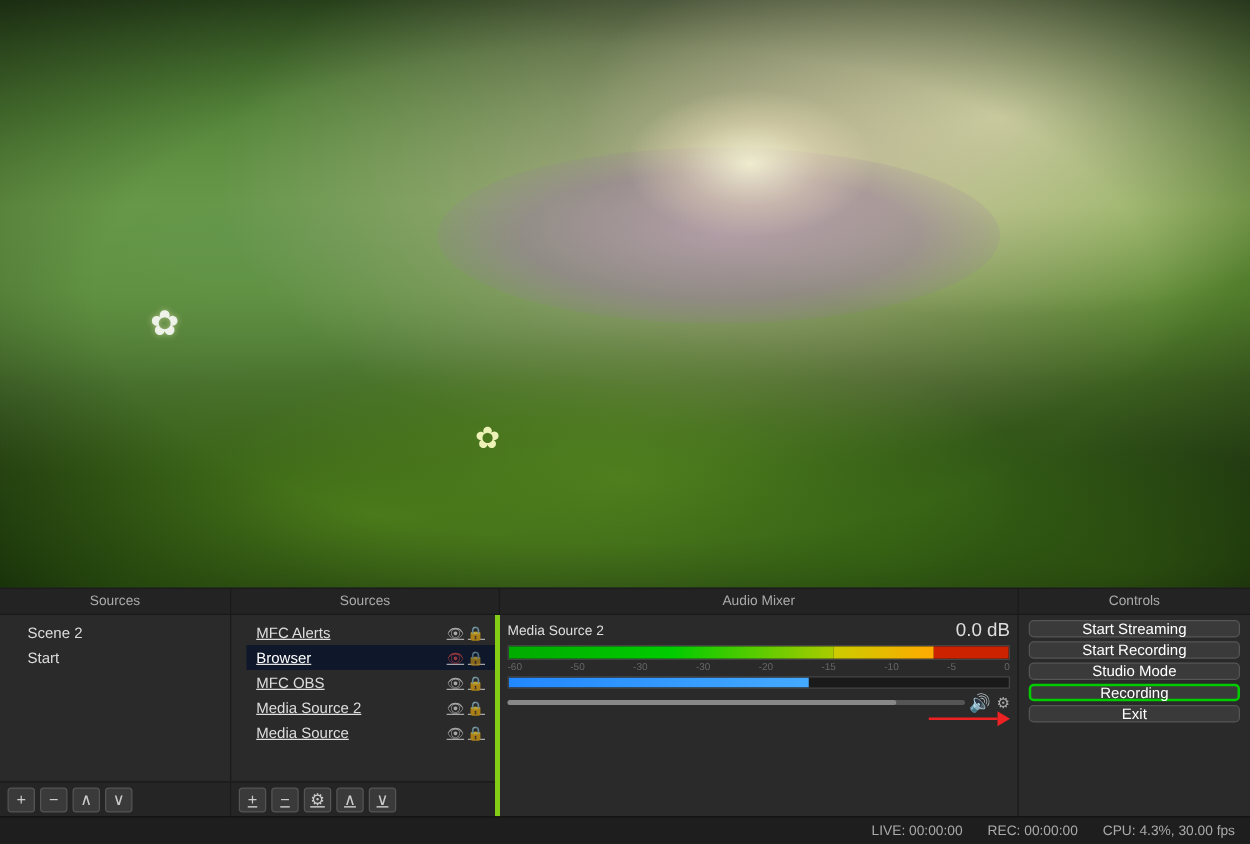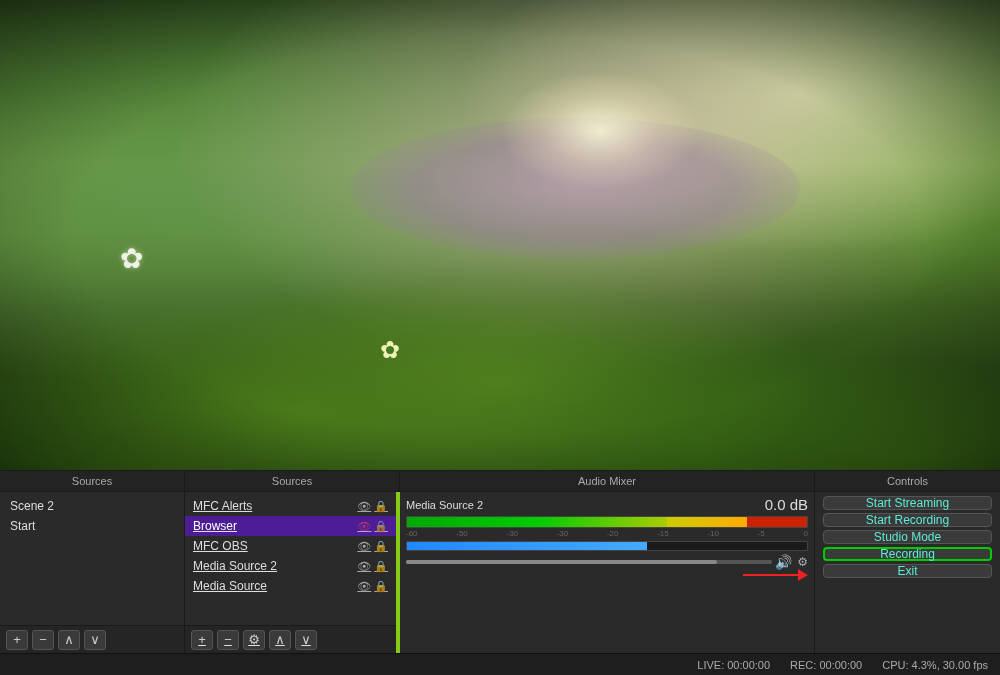--- a/index.html
+++ b/index.html
@@ -142,20 +142,21 @@
       width: 185px;
       border-right: 1px solid #1a1a1a;
       display: flex;
       flex-direction: column;
     }
 
     .panel-list {
       flex: 1;
       overflow-y: auto;
       padding: 4px 0;
+      margin-left: 12px;
     }
 
     .list-item {
       padding: 3px 10px;
       cursor: pointer;
       font-size: 12px;
       color: #ddd;
     }
 
     .panel-toolbar {
@@ -195,21 +196,21 @@
     .source-item {
       padding: 3px 8px;
       cursor: pointer;
       font-size: 12px;
       color: #ddd;
       display: flex;
       align-items: center;
       justify-content: space-between;
     }
     .source-item.selected {
-      background: #4c1d95;
+      background: #0f172a;
       color: white;
     }
 
     .source-icons {
       display: flex;
       gap: 3px;
       align-items: center;
     }
 
     .icon-eye, .icon-lock {
@@ -328,21 +329,21 @@
     .control-btn {
       height: 14px;
       background: #3a3a3a;
       border: 1px solid #555;
       border-radius: 4px;
       cursor: pointer;
       display: flex;
       align-items: center;
       justify-content: center;
       font-size: 12px;
-      color: #5eead4;
+      color: #ffffff;
       width: 100%;
     }
 
     .control-btn.settings-highlighted {
       border: 2px solid #00cc00;
       background: #3a3a3a;
     }
 
     
     .status-bar {

